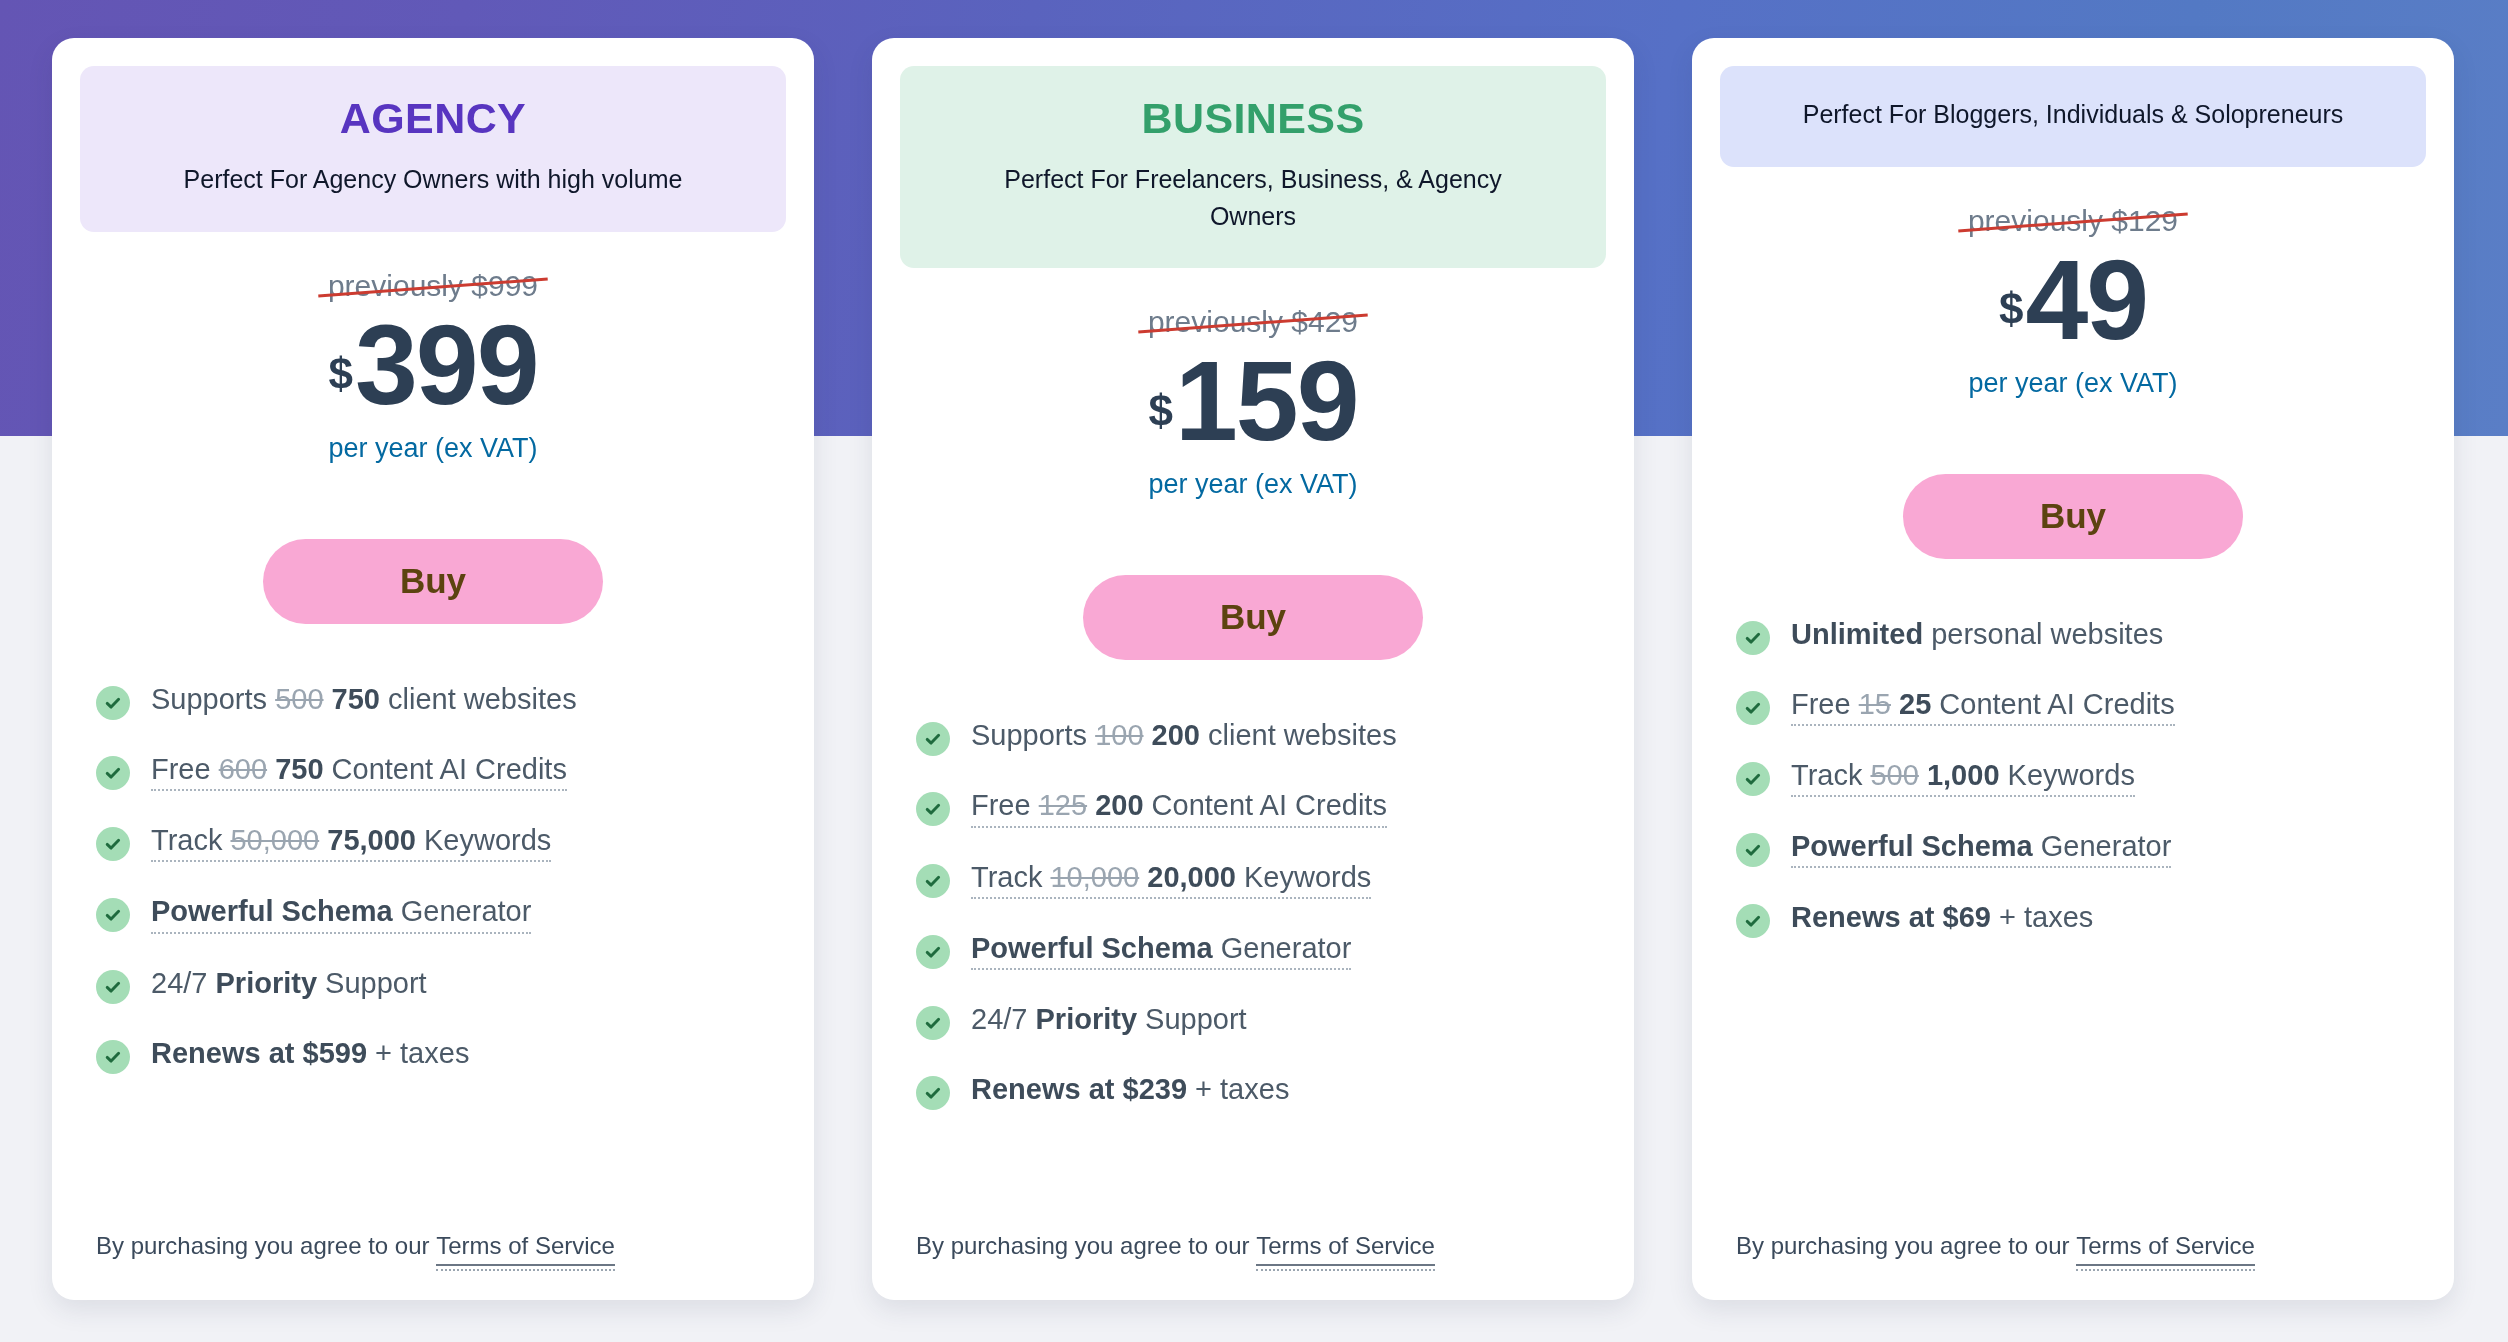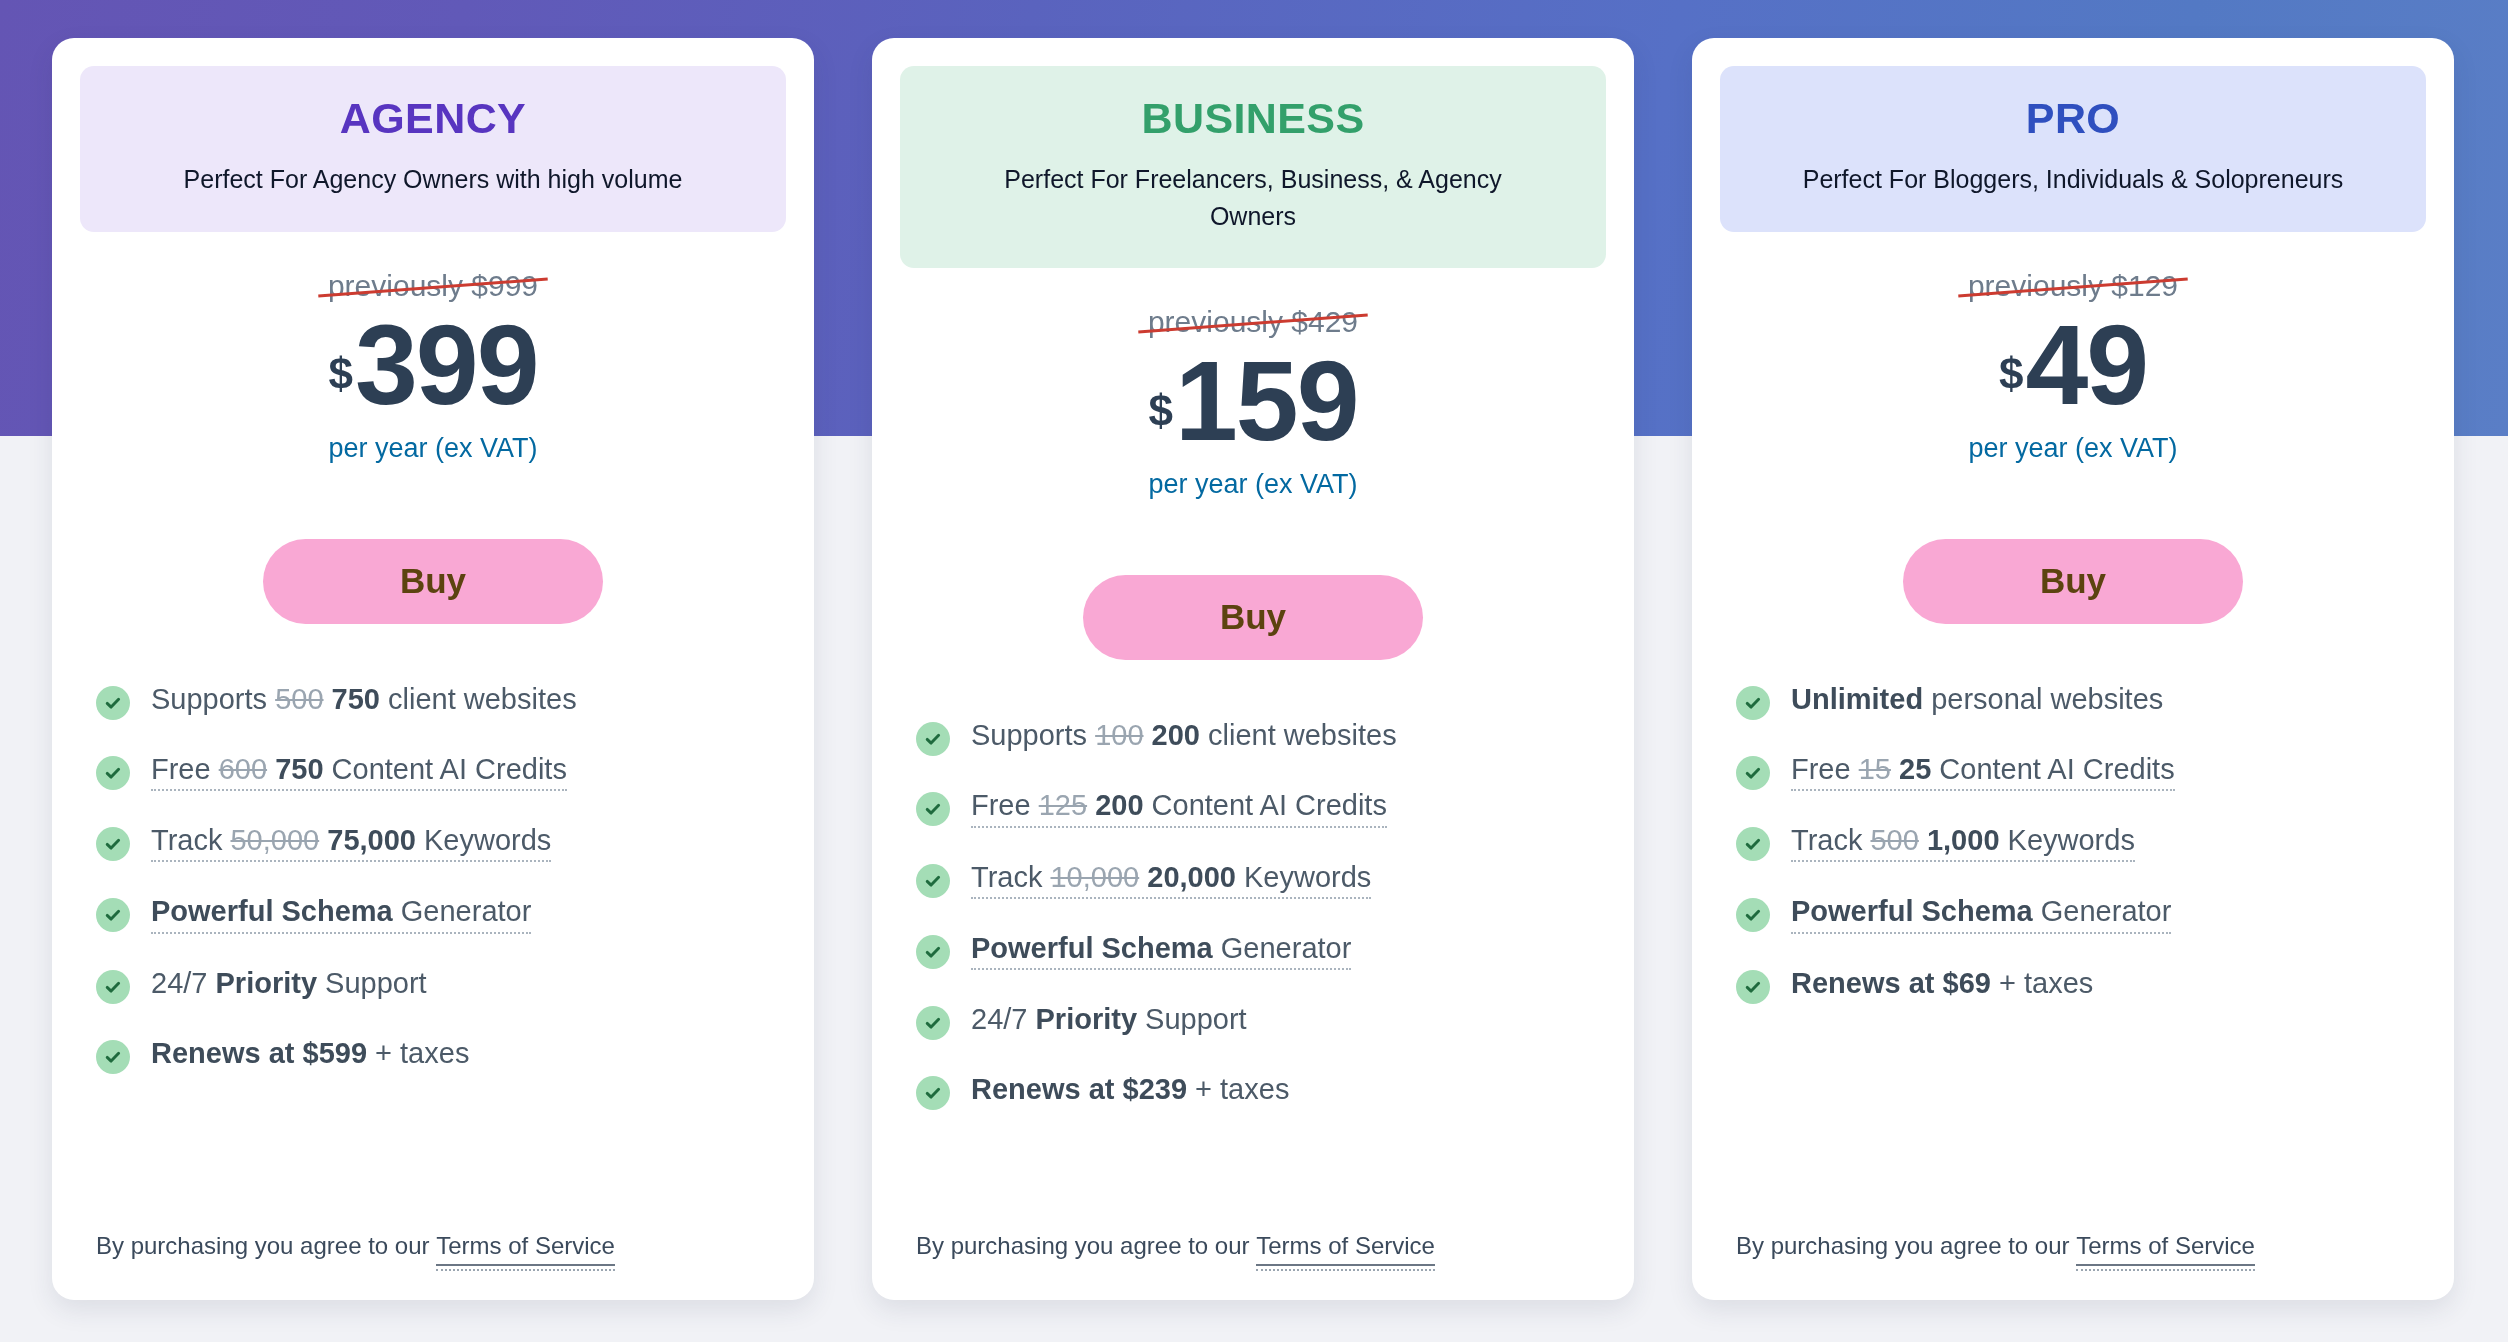--- a/index.html
+++ b/index.html
@@ -354,21 +354,20 @@
               <path d="M4.2 10.4 L8.1 14.1 L15.6 6.2" fill="none" stroke="#1F6B3E" stroke-width="2.9" stroke-linecap="round" stroke-linejoin="round"></path>
             </svg>
           </span>
           <span class="feature-text"><span class="bold">Renews at $239</span><span> + taxes</span></span>
         </li>
       </ul>
       <div class="card-footer"><span>By purchasing you agree to our </span><a class="tos-link">Terms of Service</a></div>
     </div>
     <div class="plan-card">
       <div class="plan-header pro">
-        <div class="plan-name pro">PRO</div>
         <div class="plan-tagline">Perfect For Bloggers, Individuals &amp; Solopreneurs</div>
       </div>
       <div class="price-block"><div class="prev-price"><span>previously $129</span><span class="strike-line"></span></div><div class="price-main">
           <span class="price-currency">$</span>
           <span class="price-amount">49</span>
         </div><div class="price-period">per year (ex VAT)</div></div>
       <div class="buy-wrap"><button class="buy-button">Buy</button></div>
       <ul class="feature-list">
         <li class="feature-item">
           <span class="check-icon">

